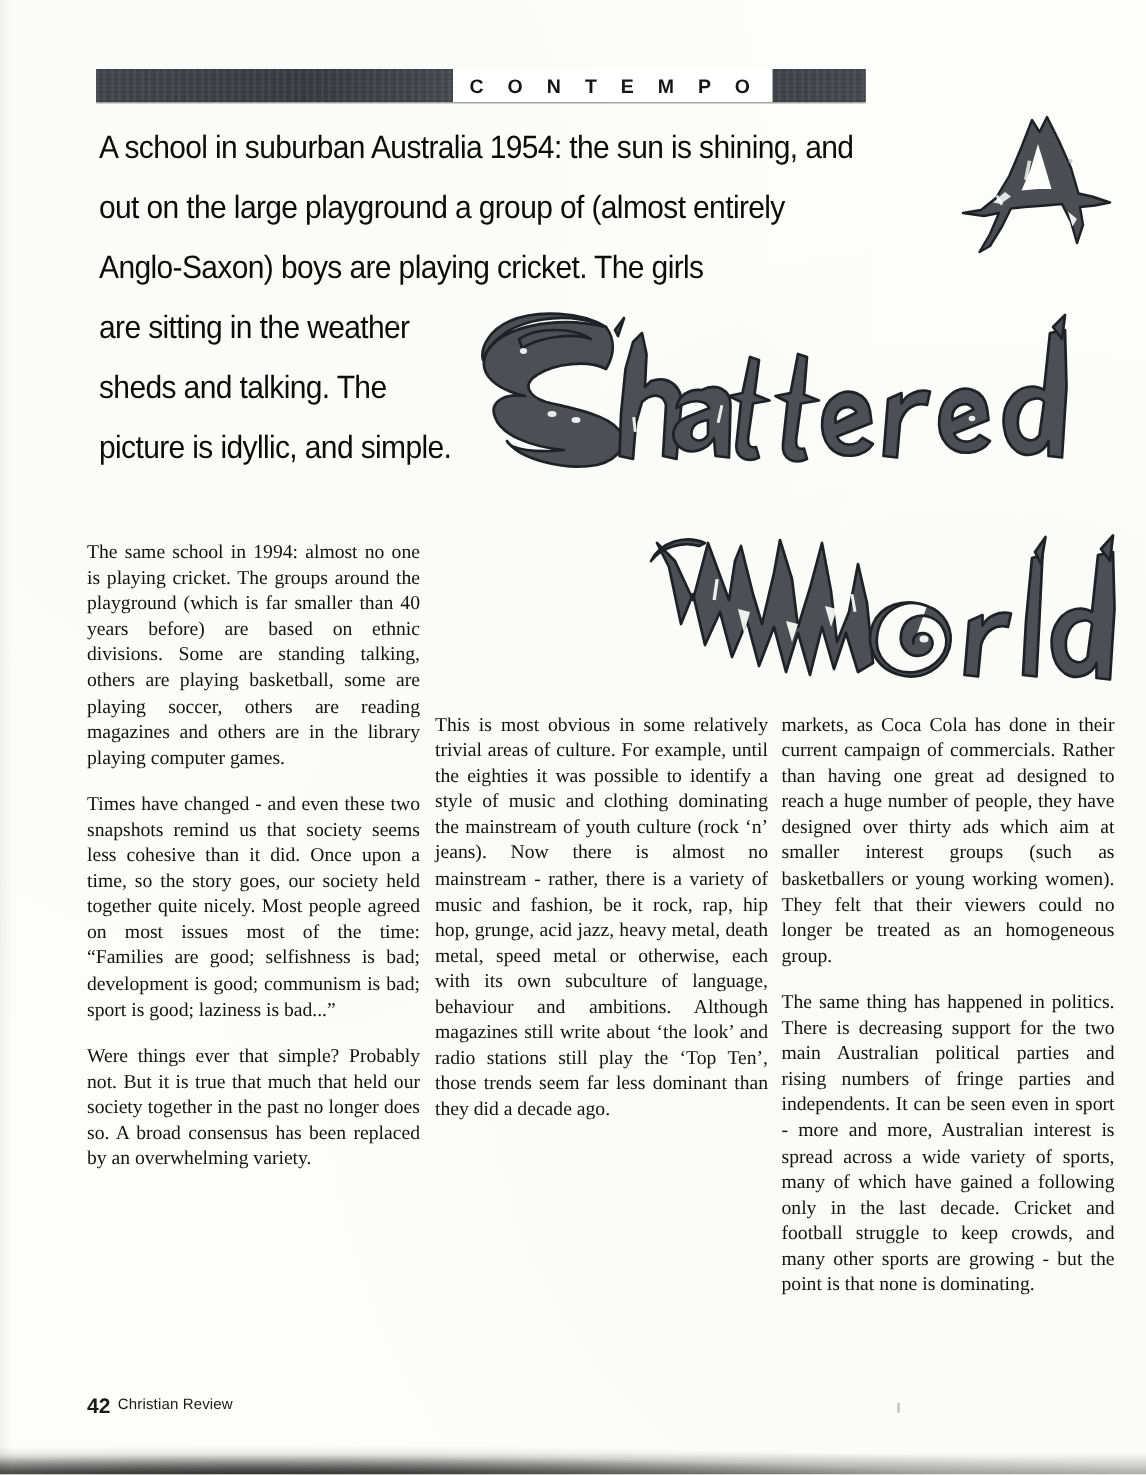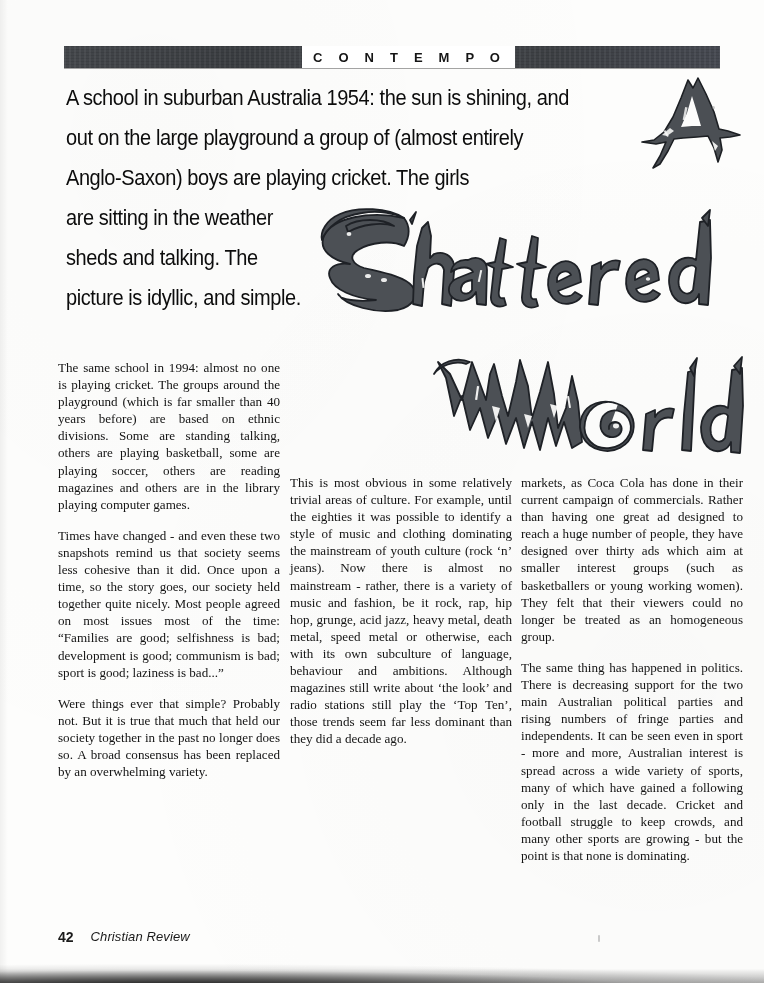--- a/index.html
+++ b/index.html
@@ -29,21 +29,21 @@
       radial-gradient(ellipse at 20% 15%, rgba(0,0,0,0.012), rgba(0,0,0,0) 60%),
       radial-gradient(ellipse at 85% 70%, rgba(0,0,0,0.015), rgba(0,0,0,0) 62%);
     pointer-events: none;
   }
 
   
   #banner {
     position: absolute;
     left: 64px;
     top: 46px;
-    width: 656px;
+    width: 513px;
     height: 22px;
     background: #3f4246;
     background-image: linear-gradient(102deg, #43464a 0%, #393c40 28%, #4a4d51 52%, #3c3f43 74%, #454850 100%);
     box-shadow: 0 1px 0 rgba(0,0,0,0.35);
   }
   #banner-grain {
     position: absolute;
     inset: 0;
     opacity: .5;
     background-image:
@@ -146,36 +146,35 @@
     text-align: left;
     color: #0d0d0d;
   }
 
   
   #footer {
     position: absolute;
     left: 58px;
     top: 930px;
     display: flex;
-    align-items: flex-start;
-    gap: 17px;
+    align-items: center;
+    gap: 5px;
     color: #1a1a1a;
   }
   #folio {
     font-family: "Liberation Sans", sans-serif;
     font-weight: bold;
     font-size: 14px;
     line-height: 1;
   }
   #pubname {
     font-family: "Liberation Sans", sans-serif;
-    font-size: 13px;
+    font-size: 10px;
     line-height: 1;
     letter-spacing: .1px;
-    font-style: italic;
   }
 
   
   #scan-shadow-bottom {
     position: absolute;
     left: 0;
     bottom: 0;
     width: 764px;
     height: 22px;
     background:

